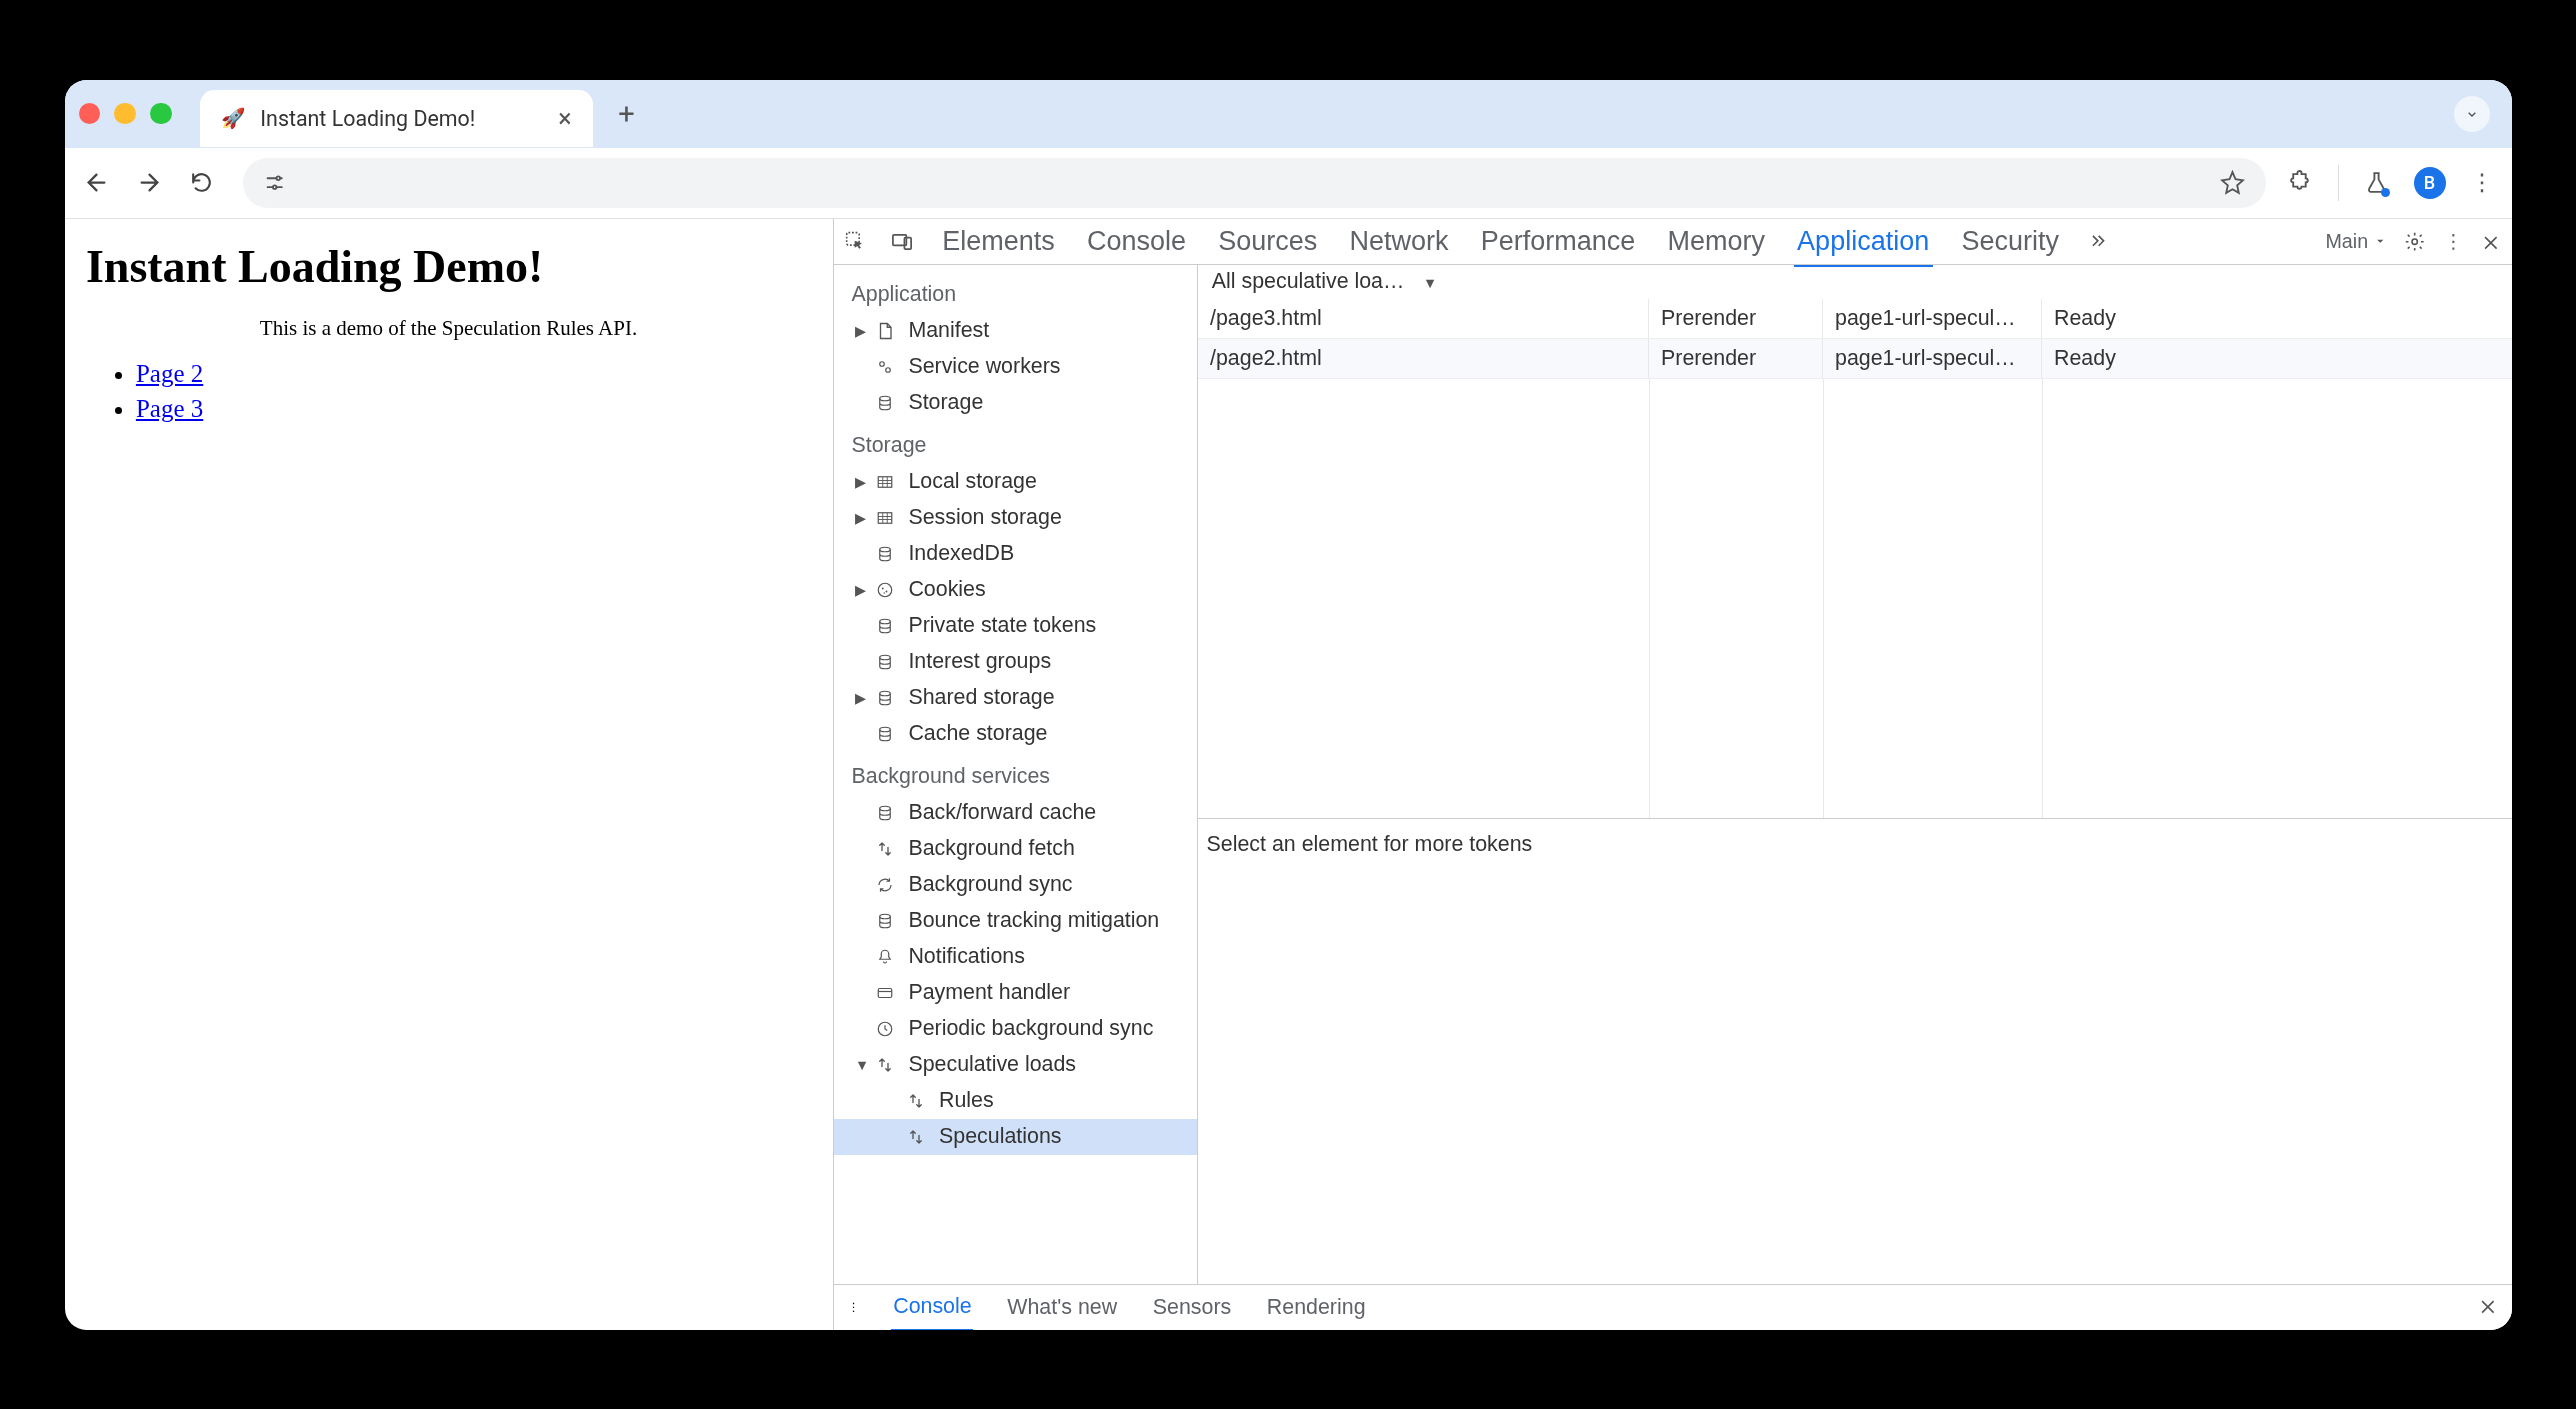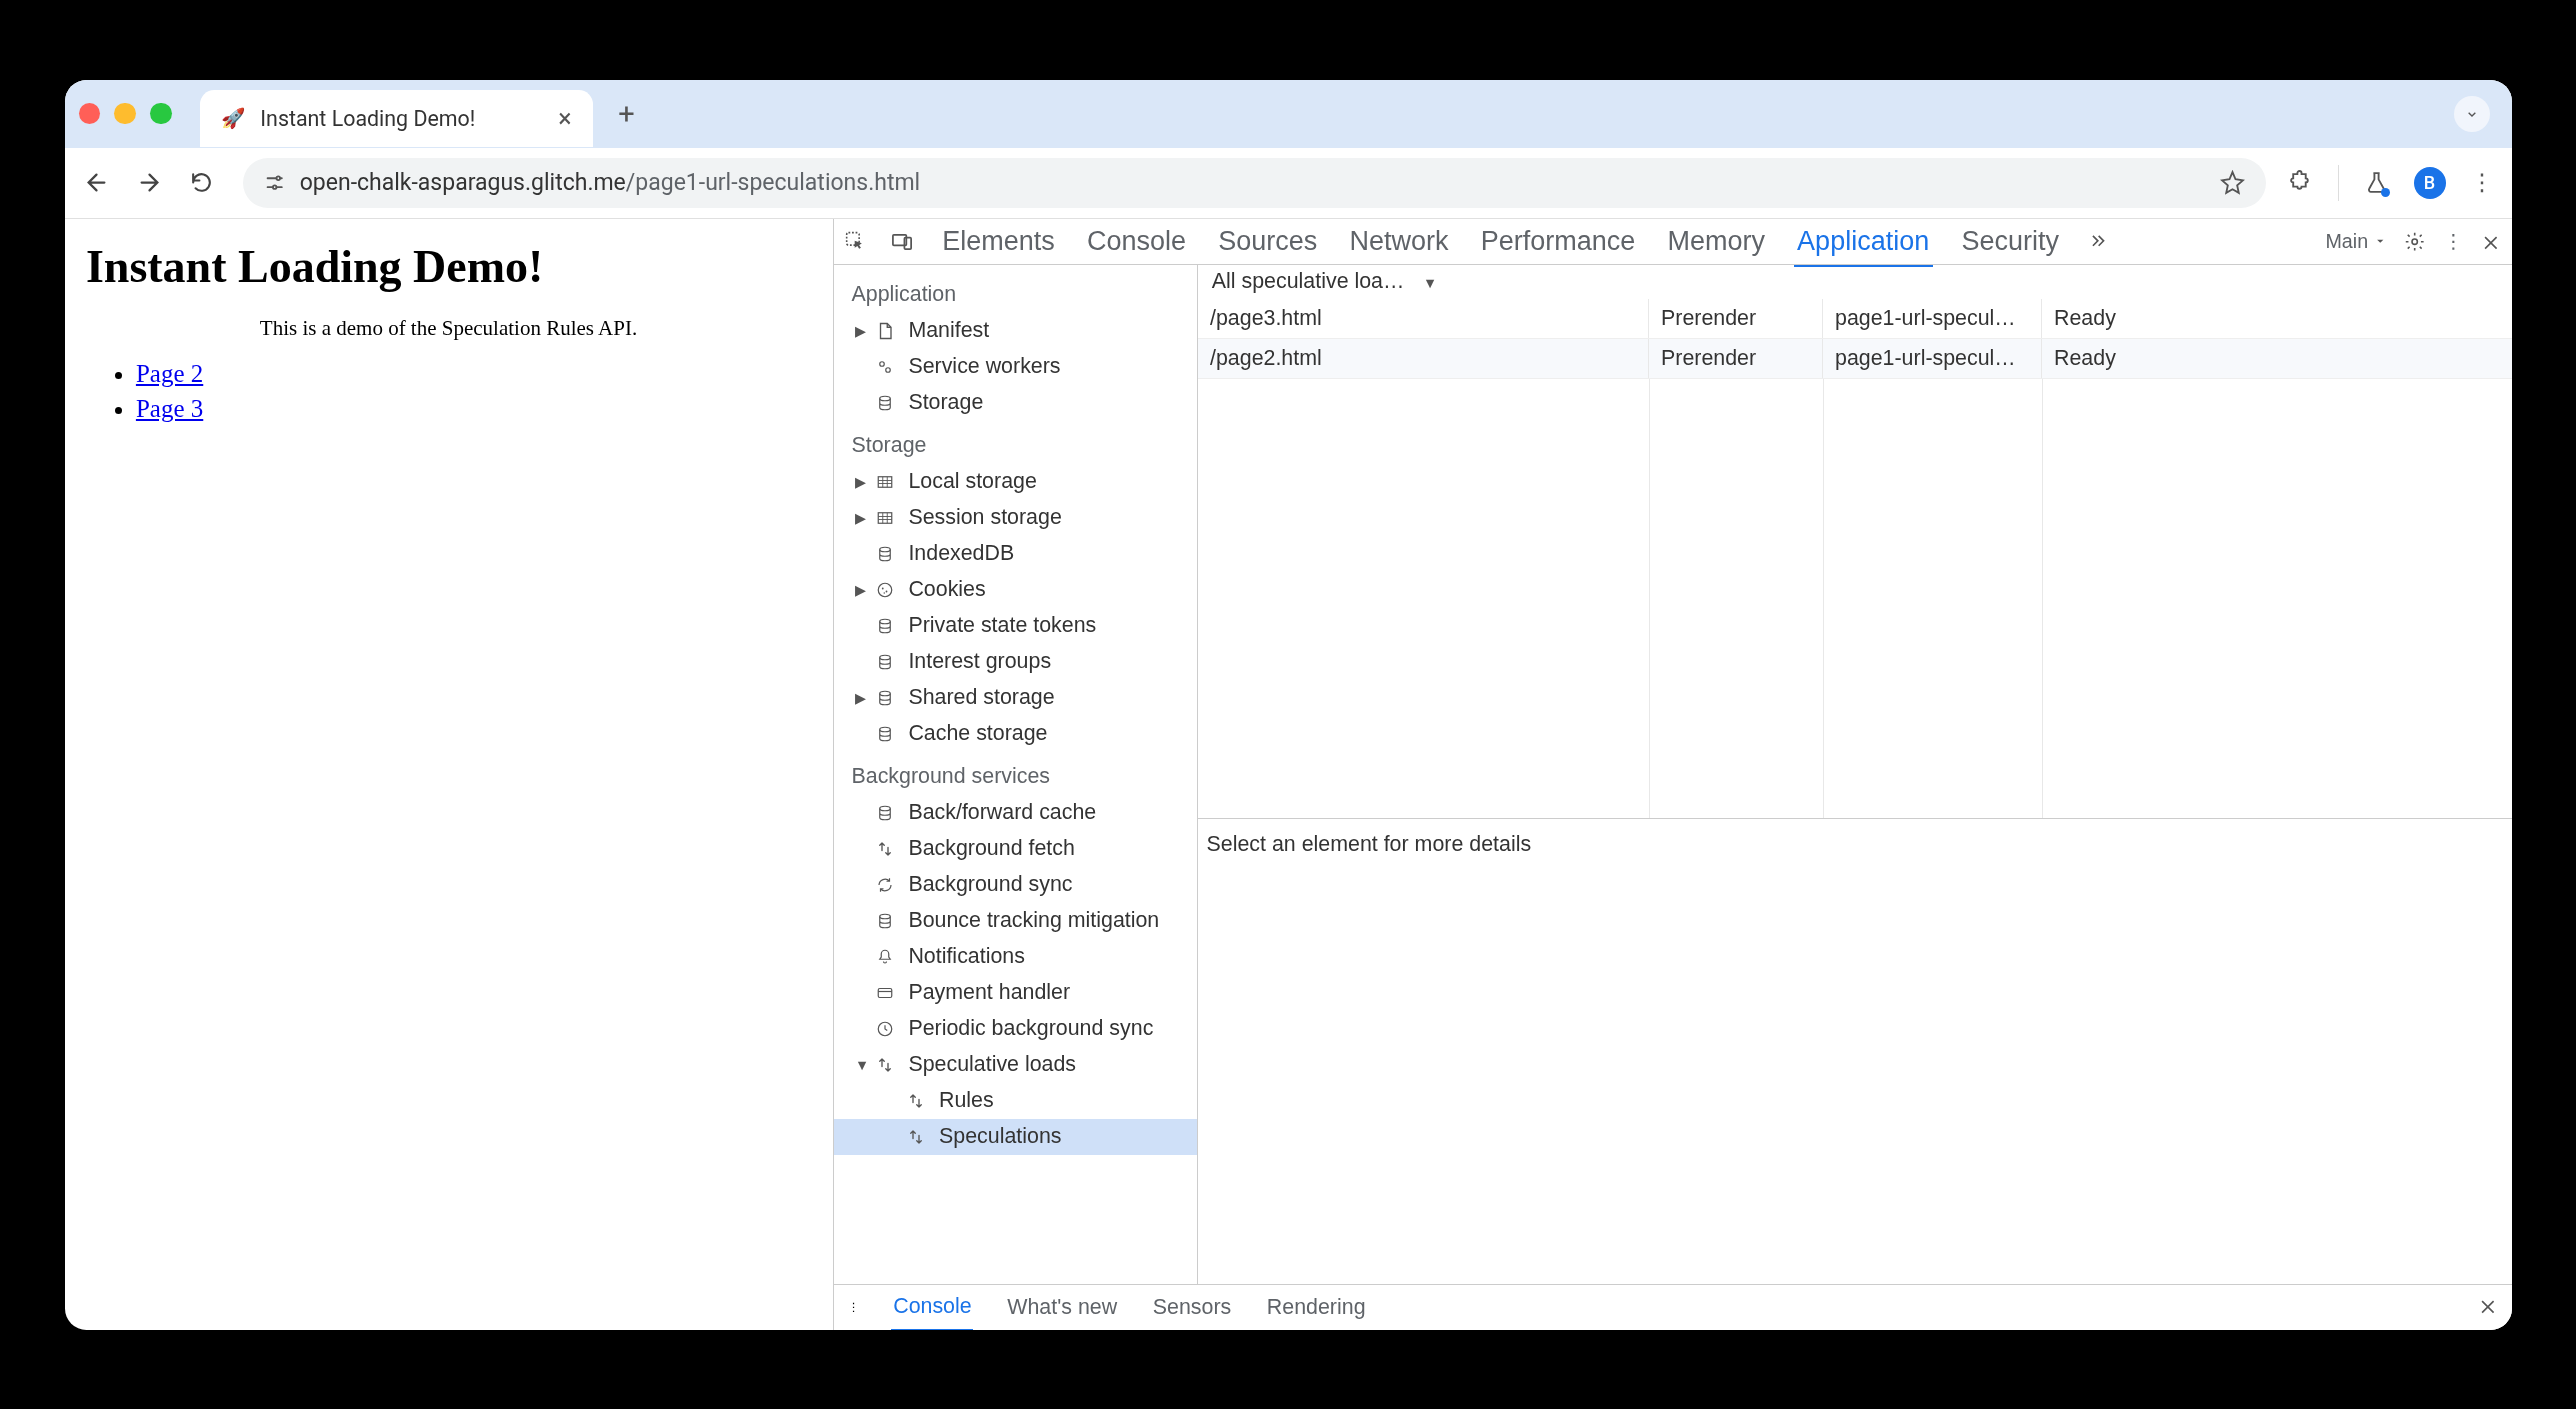--- a/index.html
+++ b/index.html
@@ -188,23 +188,20 @@
           <path d="M4 12a8 8 0 1 1 2.3 5.6M4 4v6h6" fill="none" stroke="#444" stroke-width="2" stroke-linecap="round"></path>
         </svg>
     </span>
     <div class="addrbar">
       <span class="tune-icon">
         <svg width="21.4" height="21.4" viewBox="0 0 24 24">
             <path d="M4 7h10M4 17h6M20 7h-2M20 17h-6" stroke="#555" stroke-width="2" stroke-linecap="round"></path>
             <circle cx="16" cy="7" r="2" fill="none" stroke="#555" stroke-width="2"></circle>
             <circle cx="12" cy="17" r="2" fill="none" stroke="#555" stroke-width="2"></circle>
           </svg>
-      </span>
-      <span class="addr">
-        <span>open-chalk-asparagus.glitch.me</span><span class="path">/page1-url-speculations.html</span>
       </span>
       <div style="flex:1"></div>
       <span class="star">
         <svg width="25" height="25" viewBox="0 0 24 24">
             <path d="M12 2l2.9 6.9L22 10l-5.5 4.8L18 22l-6-3.5L6 22l1.5-7.2L2 10l7.1-1.1z" fill="none" stroke="#555" stroke-width="1.8"></path>
           </svg>
       </span>
     </div>
     <div class="right">
       <span class="ext">
@@ -519,21 +516,21 @@
                   <div class="dt-td col-action">Prerender</div>
                   <div class="dt-td col-rule">page1-url-specul…</div>
                   <div class="dt-td col-status">Ready</div>
                 </div>
               </div>
           </div>
           <div class="dt-tbody-area">
             <div class="l2"></div>
               <div class="l3"></div>
           </div>
-          <div class="dt-detail">Select an element for more details</div>
+          <div class="dt-detail">Select an element for more tokens</div>
         </div>
       </div>
 
       <div class="dt-drawer">
         <span>⋮</span>
         <span class="tab active">Console</span>
         <span class="tab">What's new</span>
         <span class="tab">Sensors</span>
         <span class="tab">Rendering</span>
         <div class="spacer"></div>

